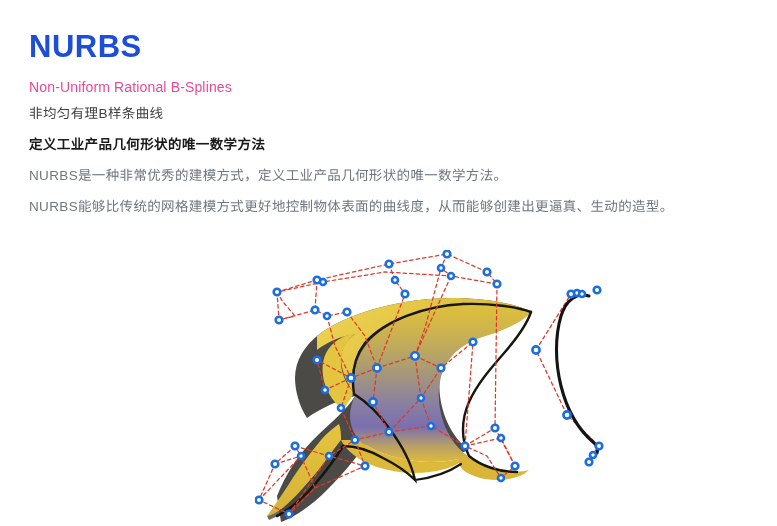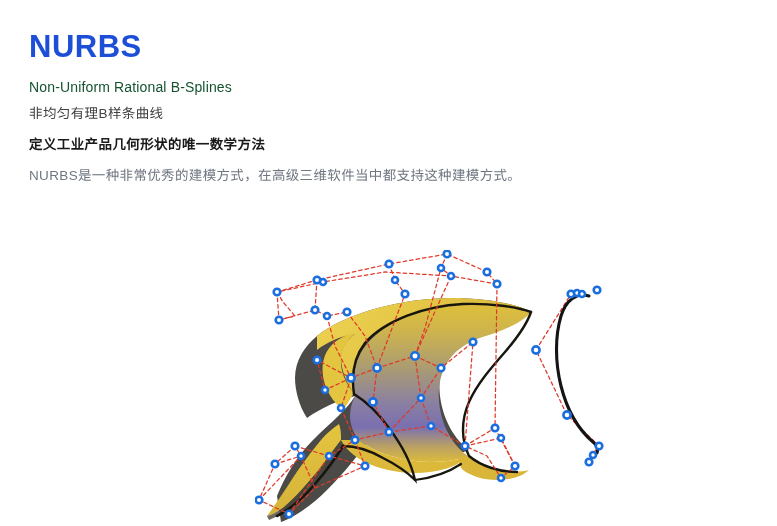--- a/index.html
+++ b/index.html
@@ -30,21 +30,21 @@
     font-size: 31px;
     font-weight: 700;
     color: #1d4ed8;
     letter-spacing: 0.5px;
     line-height: 38px;
     margin: 0 0 11px 0;
   }
 
   .subtitle-en {
     font-size: 14px;
-    color: #14532d;
+    color: #ec4899;
     line-height: 20px;
     margin: 0 0 7px 0;
     letter-spacing: 0.15px;
   }
 
   .subtitle-cn {
     font-size: 13.5px;
     color: #404040;
     line-height: 20px;
     margin: 0 0 11px 0;
@@ -84,22 +84,23 @@
 <div class="text-block">
 
   <h1 class="page-title">NURBS</h1>
 
   <p class="subtitle-en">Non-Uniform Rational B-Splines</p>
 
   <p class="subtitle-cn">非均匀有理B样条曲线</p>
 
   <p class="lead">定义工业产品几何形状的唯一数学方法</p>
 
-  <p class="body-line">NURBS是一种非常优秀的建模方式，在高级三维软件当中都支持这种建模方式。</p>
-
+  <p class="body-line">NURBS是一种非常优秀的建模方式，定义工业产品几何形状的唯一数学方法。</p>
+
+  <p class="body-line">NURBS能够比传统的网格建模方式更好地控制物体表面的曲线度，从而能够创建出更逼真、生动的造型。</p>
 </div>
 
 <div class="figure">
 <svg width="400" height="275" viewBox="0 0 400 275" xmlns="http://www.w3.org/2000/svg">
 
   <defs>
     <linearGradient id="surfGrad" x1="0.45" y1="0" x2="0.45" y2="1">
       <stop offset="0.00" stop-color="#dfc03a"></stop>
       <stop offset="0.18" stop-color="#cdb34e"></stop>
       <stop offset="0.42" stop-color="#a99a74"></stop>

